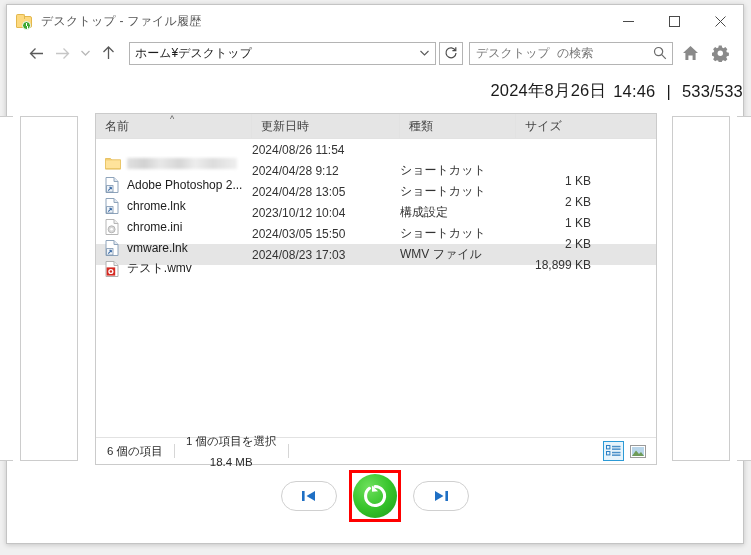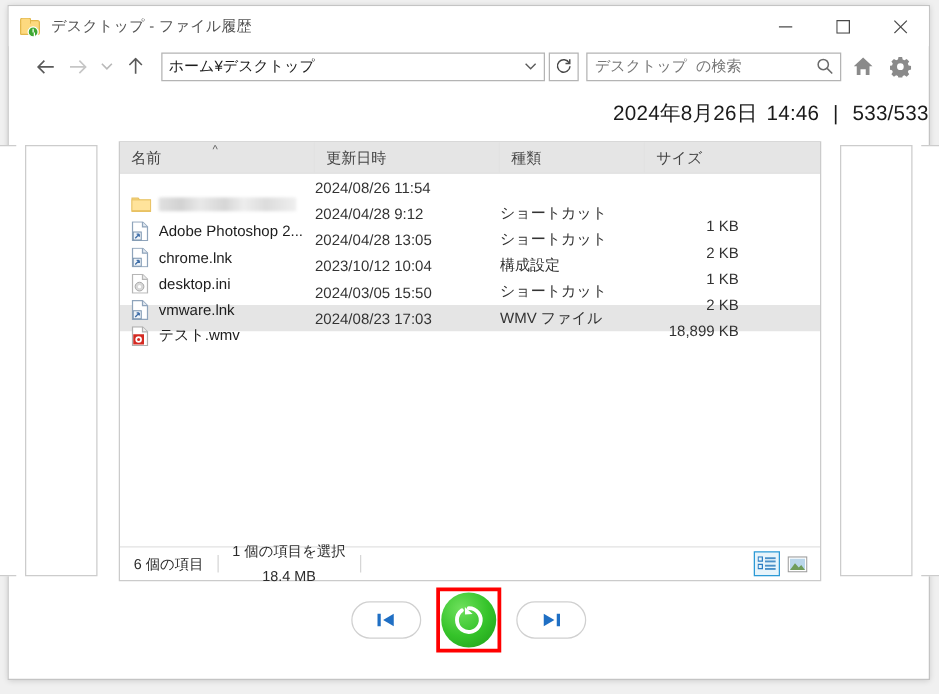--- a/index.html
+++ b/index.html
@@ -506,21 +506,21 @@
           <div class="row">
             <div class="cell c-name">
               <span class="ficon">
                 <svg width="14" height="16" viewBox="0 0 14 16">
                   <path d="M1 0.5 h8 l4 4 v11 h-12 Z" fill="#ffffff" stroke="#b6b6b6" stroke-width="1"></path>
                   <path d="M9 0.5 v4 h4" fill="#eeeeee" stroke="#b6b6b6" stroke-width="1"></path>
                   <circle cx="6.6" cy="10.3" r="3.5" fill="#d8d8d8" stroke="#a9a9a9" stroke-width="0.8"></circle>
                   <circle cx="6.6" cy="10.3" r="1.3" fill="#ffffff"></circle>
                 </svg>
               </span>
-              <span class="nm">desktop.ini</span>
+              <span class="nm">chrome.ini</span>
             </div>
             <div class="cell c-date">2023/10/12 10:04</div>
             <div class="cell c-type">構成設定</div>
             <div class="cell c-size">1 KB</div>
           </div>
           <div class="row">
             <div class="cell c-name">
               <span class="ficon">
                 <svg width="14" height="16" viewBox="0 0 14 16">
                   <path d="M1 0.5 h8 l4 4 v11 h-12 Z" fill="#ffffff" stroke="#8fa4bb" stroke-width="1"></path>

